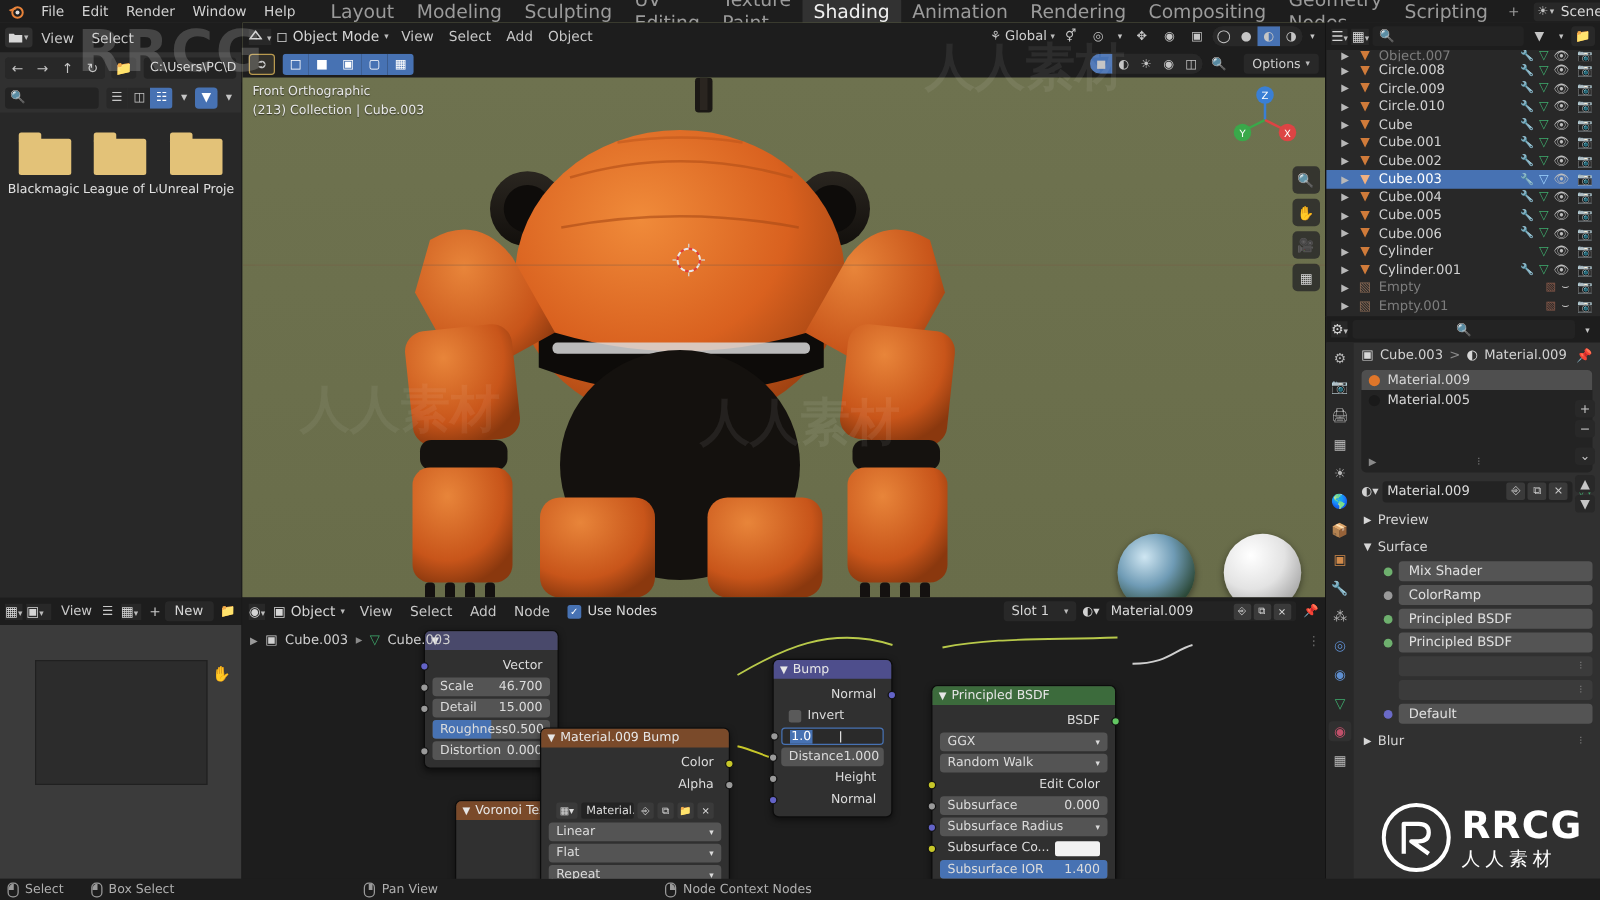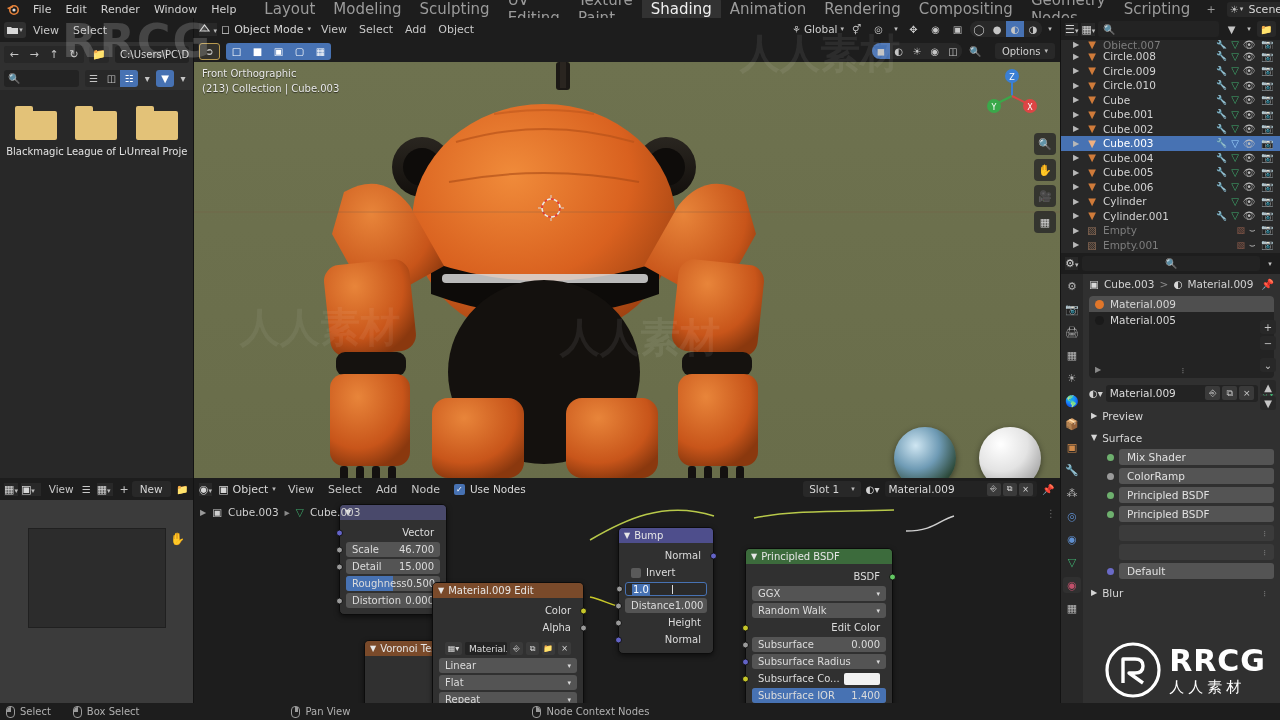--- a/index.html
+++ b/index.html
@@ -1128,21 +1128,21 @@
           </div>
           <div class="nrow out">
             <span>Pos...</span>
           </div>
         </div>
       </div>
 
       <div class="node" style="left:238px; top:82px; width:152px; z-index:3">
         <div class="node-head" style="background:#7a4a2a">
           <span style="font-size:8px">▼</span>
-          <span>Material.009 Edit</span>
+          <span>Material.009 Bump</span>
         </div>
         <div class="node-body">
           <div class="nrow out">
             <span class="sock right s-yellow"></span>
             <span>Color</span>
           </div>
           <div class="nrow out">
             <span class="sock right s-gray"></span>
             <span>Alpha</span>
           </div>

